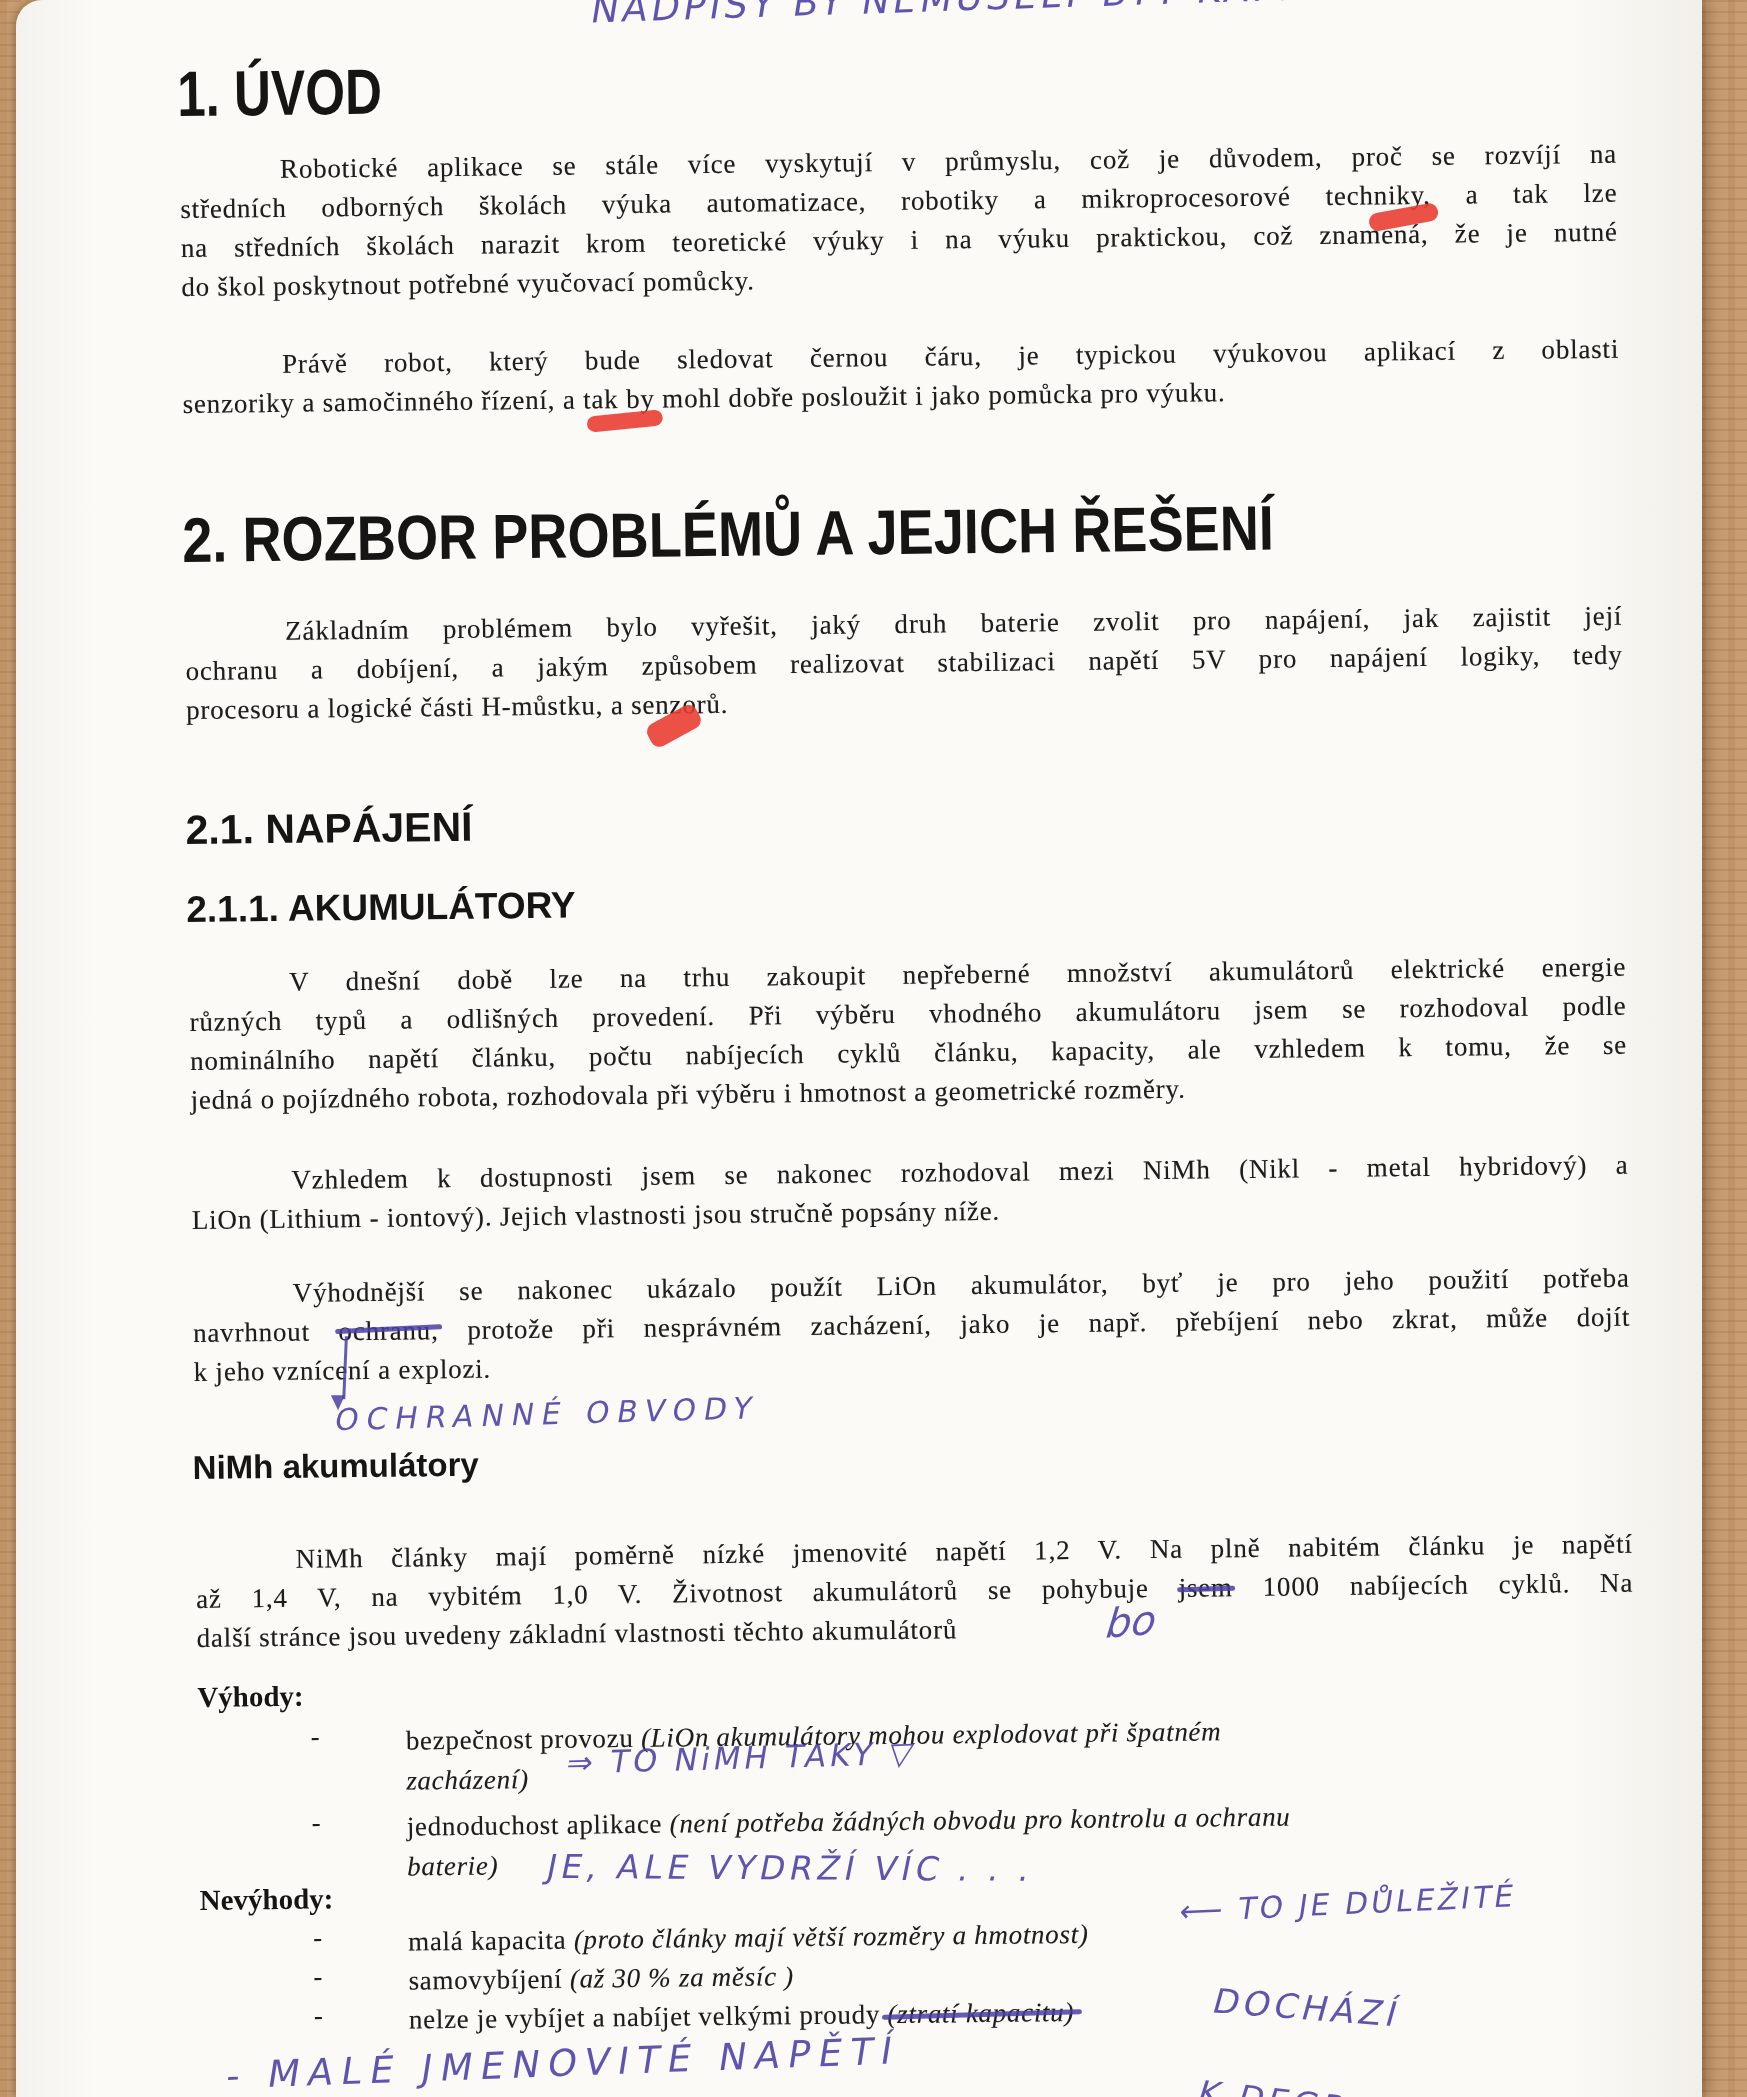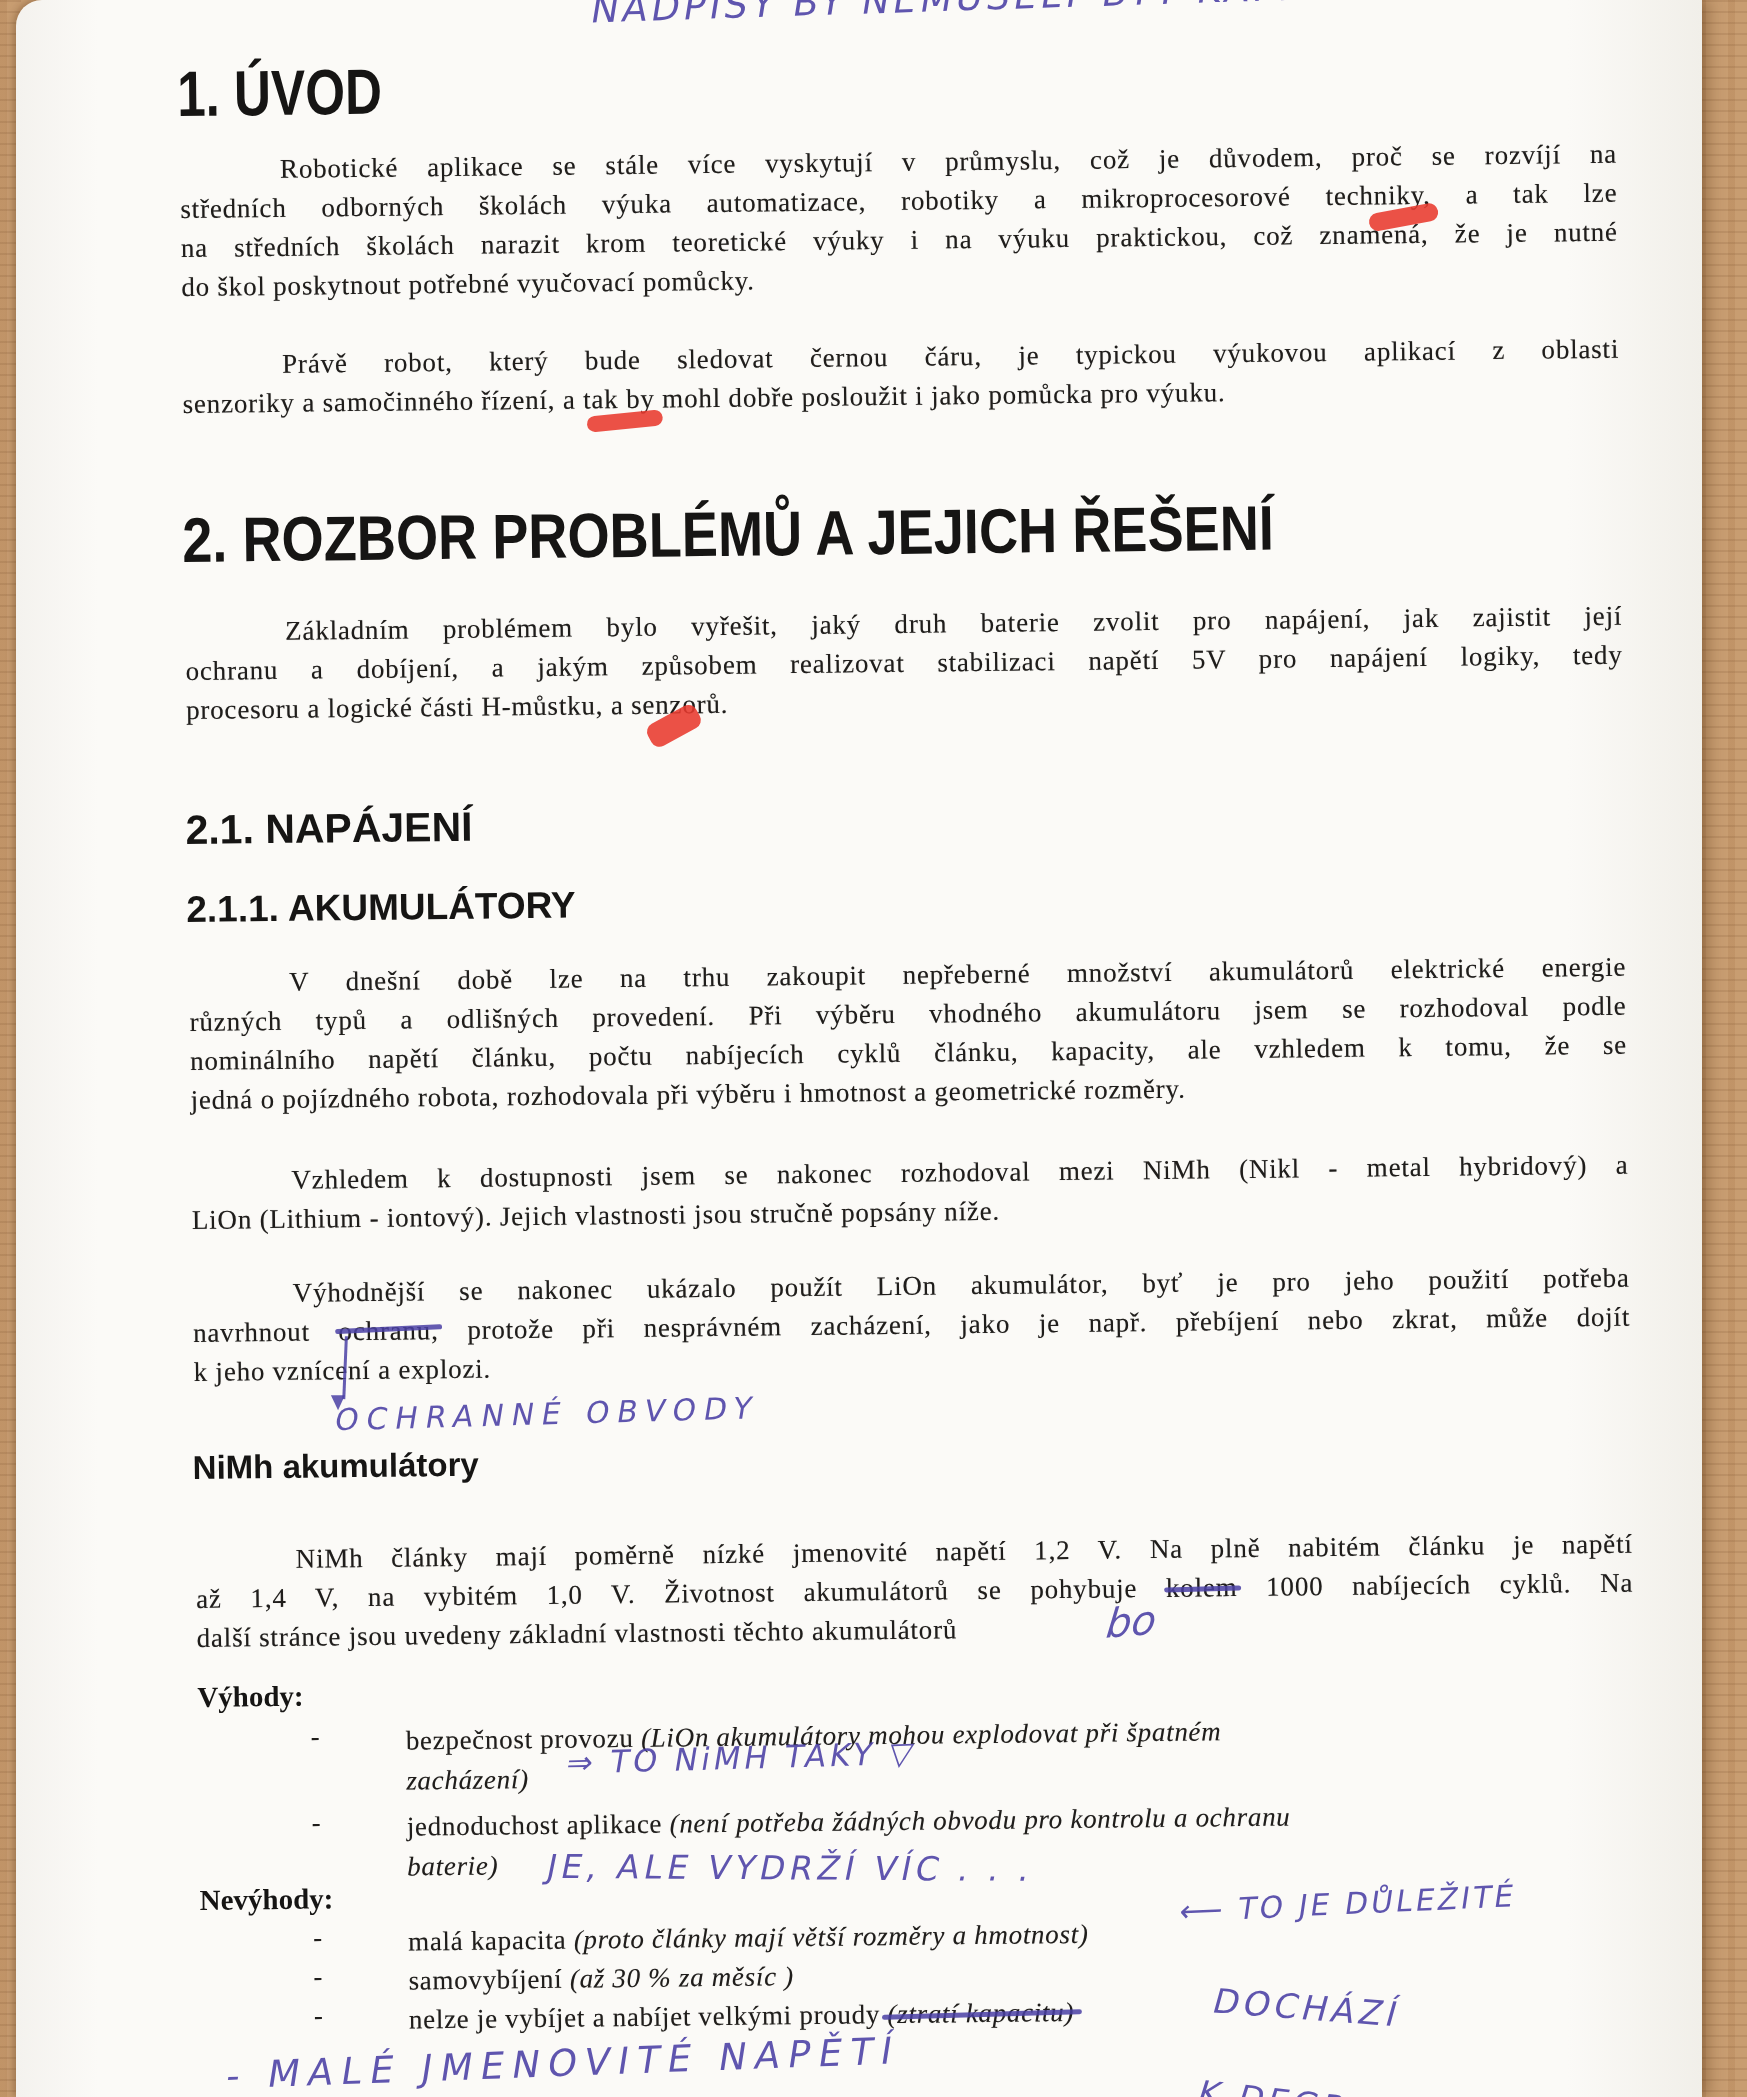--- a/index.html
+++ b/index.html
@@ -158,21 +158,21 @@
       <div class="hand" style="left:315px;top:1396px;font-size:30px;letter-spacing:.26em;transform:rotate(-1deg);">
         <span class="skew">OCHRANNÉ OBVODY</span>
       </div>
 
       <div class="hblock" style="top:1441px;">
         <h4 class="hx h-small">NiMh akumulátory</h4>
       </div>
 
       <div>
         <span class="body-line jl ind" style="top:1533px;">NiMh články mají poměrně nízké jmenovité napětí 1,2 V. Na plně nabitém článku je napětí</span>
-        <span class="body-line jl" style="top:1572px;"><span>až 1,4 V, na vybitém 1,0 V. Životnost akumulátorů se pohybuje </span><span class="sb sb2">kolem</span><span> 1000 nabíjecích cyklů. Na</span></span>
+        <span class="body-line jl" style="top:1572px;"><span>až 1,4 V, na vybitém 1,0 V. Životnost akumulátorů se pohybuje </span><span class="sb sb2">jsem</span><span> 1000 nabíjecích cyklů. Na</span></span>
         <span class="body-line ll" style="top:1611px;">další stránce jsou uvedeny základní vlastnosti těchto akumulátorů</span>
       </div>
       <div class="hand" style="left:1084px;top:1603px;font-size:40px;font-style:italic;transform:rotate(-4deg);">
         <span class="skew">bo</span>
       </div>
 
       <div class="hblock" style="top:1673px;left:174px;">
         <h5 class="hx h-serifb">Výhody:</h5>
       </div>
       <span class="dash" style="top:1715px;">-</span>

